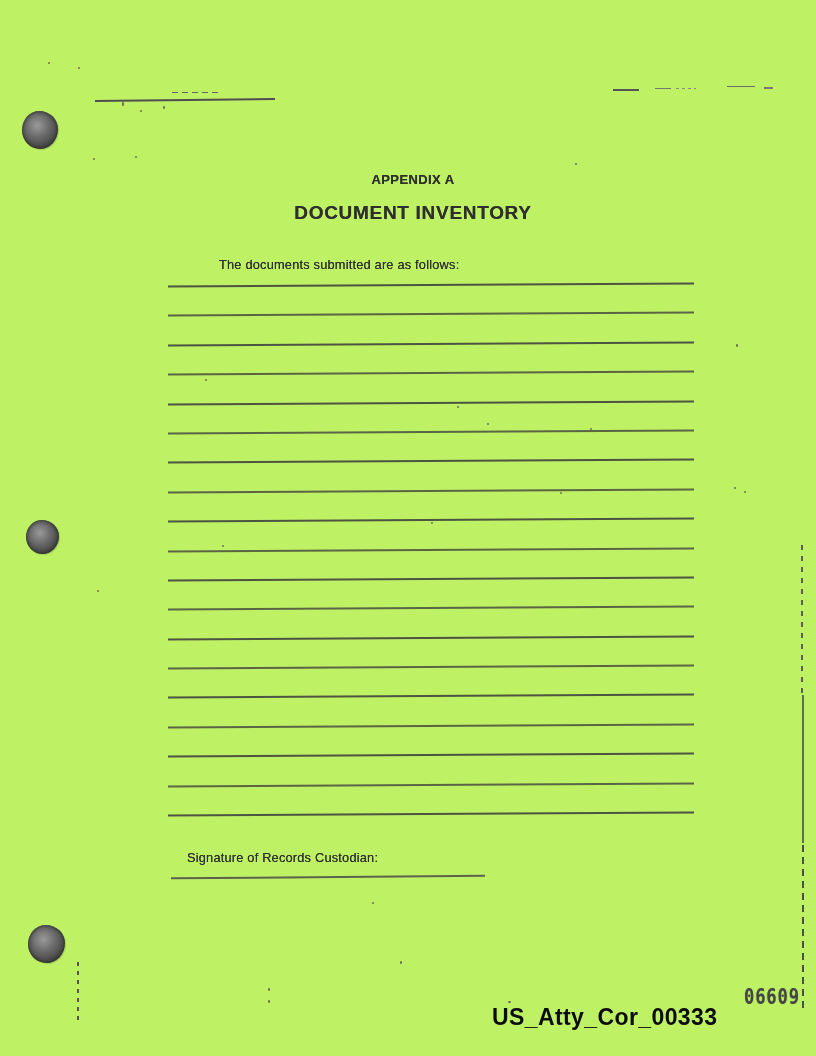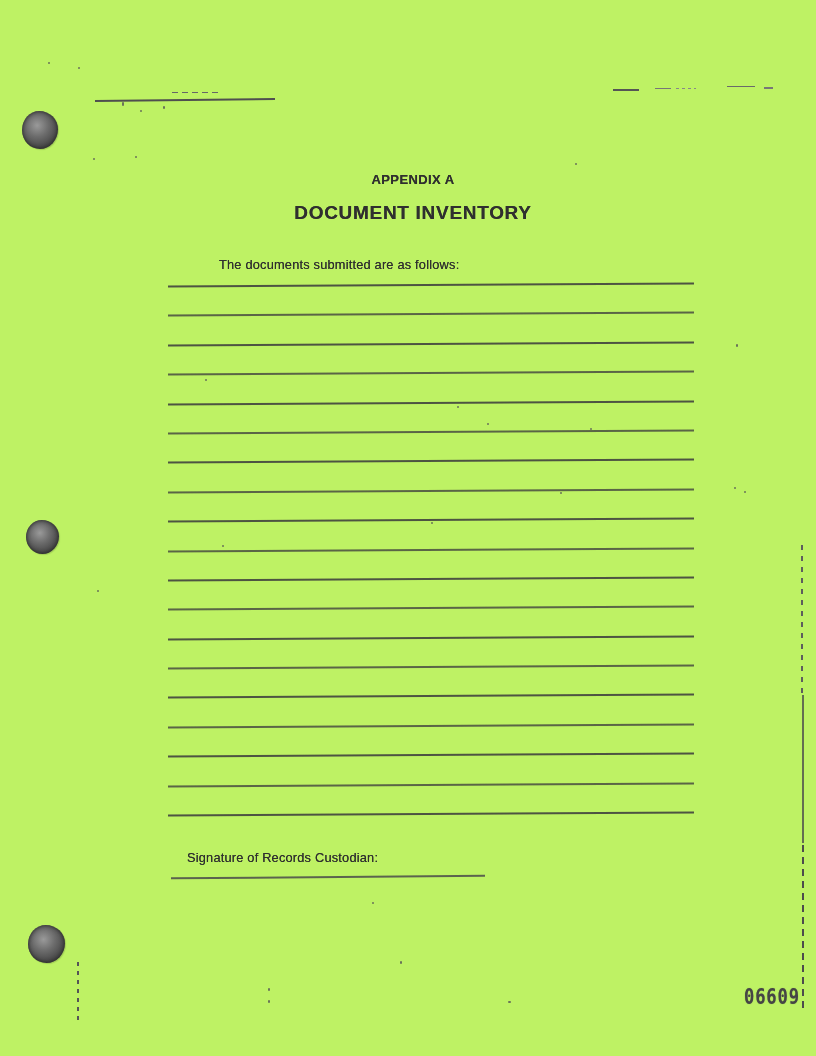--- a/index.html
+++ b/index.html
@@ -117,20 +117,21 @@
 
   <p class="txt sig-label">Signature of Records Custodian:</p>
   <div class="sig-line"></div>
 
   <div class="vdash v1"></div>
   <div class="vdash v2"></div>
   <div class="vdash v3"></div>
   <div class="vdash vleft"></div>
 
   <div class="stamp">06609</div>
+  <p class="bates">US_Atty_Cor_00333</p>
 
   <div class="speck" style="left:48px;top:62px;width:2px;height:2px;"></div>
   <div class="speck" style="left:78px;top:67px;width:2px;height:2px;"></div>
   <div class="speck" style="left:122px;top:102px;width:2px;height:4px;"></div>
   <div class="speck" style="left:140px;top:110px;width:2px;height:2px;"></div>
   <div class="speck" style="left:163px;top:106px;width:2px;height:3px;"></div>
   <div class="speck" style="left:93px;top:158px;width:2px;height:2px;"></div>
   <div class="speck" style="left:135px;top:156px;width:2px;height:2px;"></div>
   <div class="speck" style="left:575px;top:163px;width:2px;height:2px;"></div>
   <div class="speck" style="left:205px;top:379px;width:2px;height:2px;"></div>

